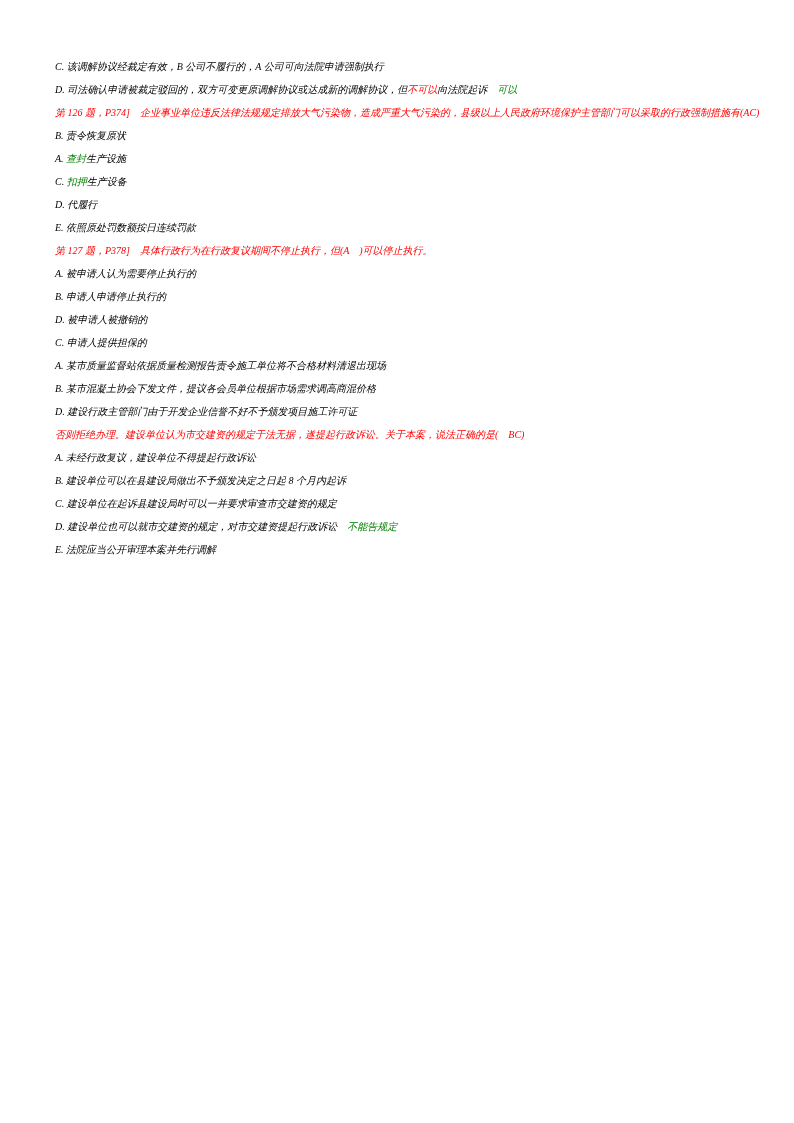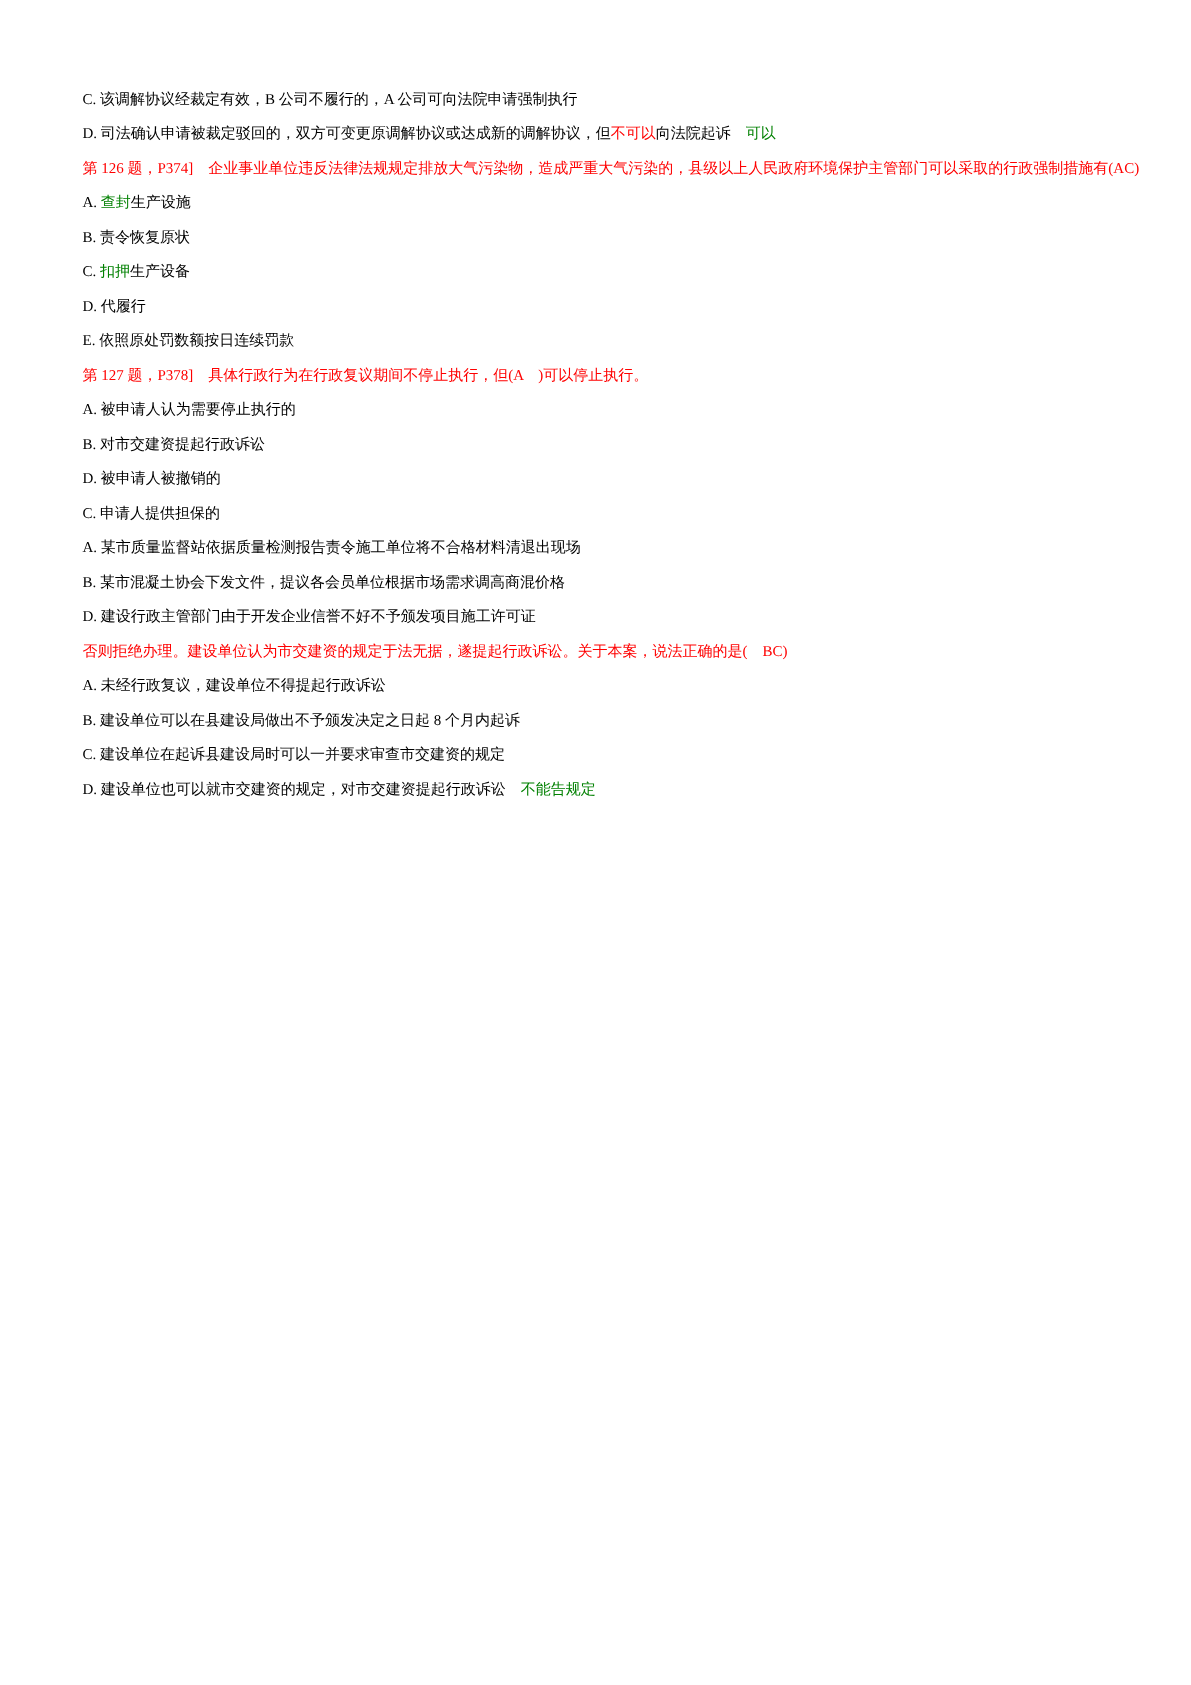--- a/index.html
+++ b/index.html
@@ -1,15 +1,15 @@
 <!DOCTYPE html>
 <html><head>
   <meta charset="utf-8">
   <style>
-    * { margin: 0; padding: 0; box-sizing: border-box; }
+    * { margin: 0; padding: 0; box-sizing: border-box; font-style: italic; }
     body {
       width: 794px;
       height: 1123px;
       background: #fff;
       font-family: "SimSun", "宋体", serif;
       font-size: 10px;
       padding: 55px 55px 0 55px;
       line-height: 2.3;
       color: #000;
     }
@@ -18,31 +18,32 @@
     .green { color: #008000; }
     .black { color: #000; }
   </style>
 </head>
 <body>
 
 <div id="content">
     <div class="line"><span class="black">C. 该调解协议经裁定有效，B 公司不履行的，A 公司可向法院申请强制执行</span></div>
     <div class="line"><span class="black">D. 司法确认申请被裁定驳回的，双方可变更原调解协议或达成新的调解协议，但</span><span class="red">不可以</span><span class="black">向法院起诉　</span><span class="green">可以</span></div>
     <div class="line"><span class="red">第 126 题，P374]　企业事业单位违反法律法规规定排放大气污染物，造成严重大气污染的，县级以上人民政府环境保护主管部门可以采取的行政强制措施有(AC)</span></div>
+    <div class="line"><span class="black">B. 责令恢复原状</span></div>
     <div class="line"><span class="black">A. </span><span class="green">查封</span><span class="black">生产设施</span></div>
-    <div class="line"><span class="black">B. 责令恢复原状</span></div>
     <div class="line"><span class="black">C. </span><span class="green">扣押</span><span class="black">生产设备</span></div>
     <div class="line"><span class="black">D. 代履行</span></div>
     <div class="line"><span class="black">E. 依照原处罚数额按日连续罚款</span></div>
     <div class="line"><span class="red">第 127 题，P378]　具体行政行为在行政复议期间不停止执行，但(A　)可以停止执行。</span></div>
     <div class="line"><span class="black">A. 被申请人认为需要停止执行的</span></div>
-    <div class="line"><span class="black">B. 对市交建资提起行政诉讼</span></div>
+    <div class="line"><span class="black">B. 申请人申请停止执行的</span></div>
     <div class="line"><span class="black">D. 被申请人被撤销的</span></div>
     <div class="line"><span class="black">C. 申请人提供担保的</span></div>
     <div class="line"><span class="black">A. 某市质量监督站依据质量检测报告责令施工单位将不合格材料清退出现场</span></div>
     <div class="line"><span class="black">B. 某市混凝土协会下发文件，提议各会员单位根据市场需求调高商混价格</span></div>
     <div class="line"><span class="black">D. 建设行政主管部门由于开发企业信誉不好不予颁发项目施工许可证</span></div>
     <div class="line"><span class="red">否则拒绝办理。建设单位认为市交建资的规定于法无据，遂提起行政诉讼。关于本案，说法正确的是(　BC)</span></div>
     <div class="line"><span class="black">A. 未经行政复议，建设单位不得提起行政诉讼</span></div>
     <div class="line"><span class="black">B. 建设单位可以在县建设局做出不予颁发决定之日起 8 个月内起诉</span></div>
     <div class="line"><span class="black">C. 建设单位在起诉县建设局时可以一并要求审查市交建资的规定</span></div>
     <div class="line"><span class="black">D. 建设单位也可以就市交建资的规定，对市交建资提起行政诉讼　</span><span class="green">不能告规定</span></div>
+    <div class="line"><span class="black">E. 法院应当公开审理本案并先行调解</span></div>
   </div>
 
 </body></html>

